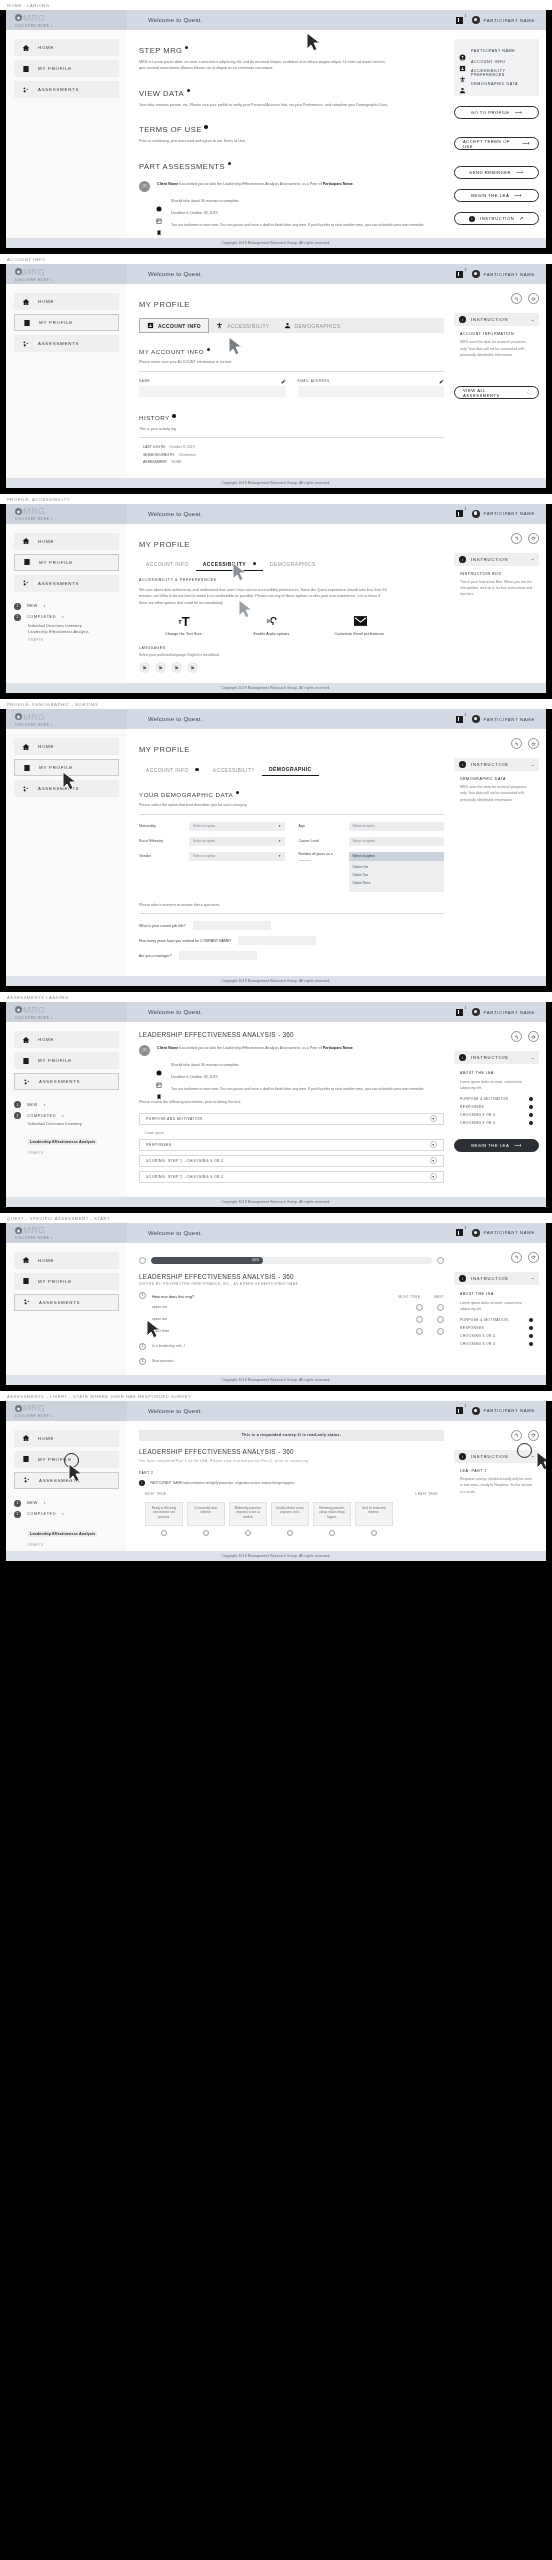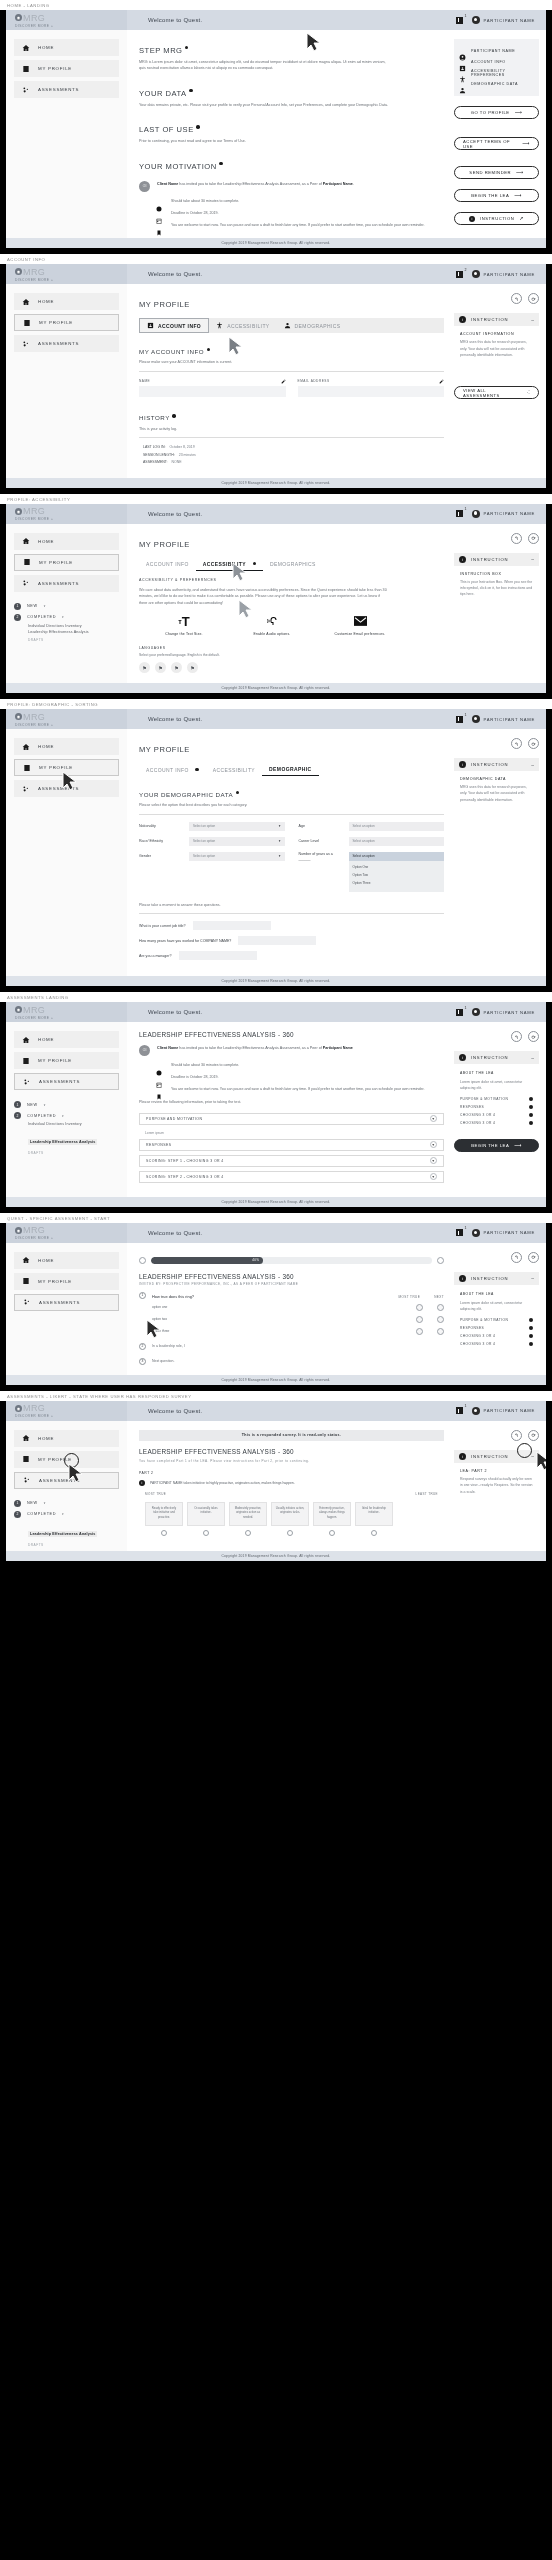--- a/index.html
+++ b/index.html
@@ -303,27 +303,27 @@
                 <circle cx="8" cy="16" r="3.2"></circle>
               </svg>
             </span>
           <span class="nav-label">ASSESSMENTS</span>
         </div>
       </div>
       <div class="main">
         <h2 class="sec"><span>STEP MRG</span><i class="dot"></i></h2>
         <p class="body-text">MRG is Lorem ipsum dolor sit amet, consectetur adipiscing elit, sed do eiusmod tempor incididunt ut  et dolore magna aliqua. Ut enim ad minim veniam, quis nostrud exercitation ullamco laboris nisi ut aliquip ex ea commodo consequat.</p>
         <div class="section-gap"></div>
-        <h2 class="sec"><span>YOUR DATA</span><i class="dot"></i></h2>
+        <h2 class="sec"><span>VIEW DATA</span><i class="dot"></i></h2>
         <p class="body-text">Your data remains private, etc. Please visit your profile to verify your Personal Account Info, set your Preferences, and complete your Demographic Data.</p>
         <div class="section-gap"></div>
-        <h2 class="sec"><span>LAST OF USE</span><i class="dot"></i></h2>
+        <h2 class="sec"><span>TERMS OF USE</span><i class="dot"></i></h2>
         <p class="body-text">Prior to continuing, you must read and agree to our Terms of Use.</p>
         <div class="section-gap"></div>
-        <h2 class="sec"><span>YOUR MOTIVATION</span><i class="dot"></i></h2>
+        <h2 class="sec"><span>PART ASSESSMENTS</span><i class="dot"></i></h2>
         <div class="assess-block">
           <div class="assess-head">
             <div class="assess-ava">CN</div>
             <div class="assess-text">
               <b>Client Name</b><span> has invited you to take the Leadership Effectiveness Analysis Assessment, as a Peer of </span><b>Participant Name</b><span>.</span>
             </div>
           </div>
           <div class="assess-li">
             <span class="li-icon"><svg viewBox="0 0 24 24">
                   <path d="M12 2a10 10 0 100 20 10 10 0 000-20zm1 10V6h-2v8h6v-2z"></path>

